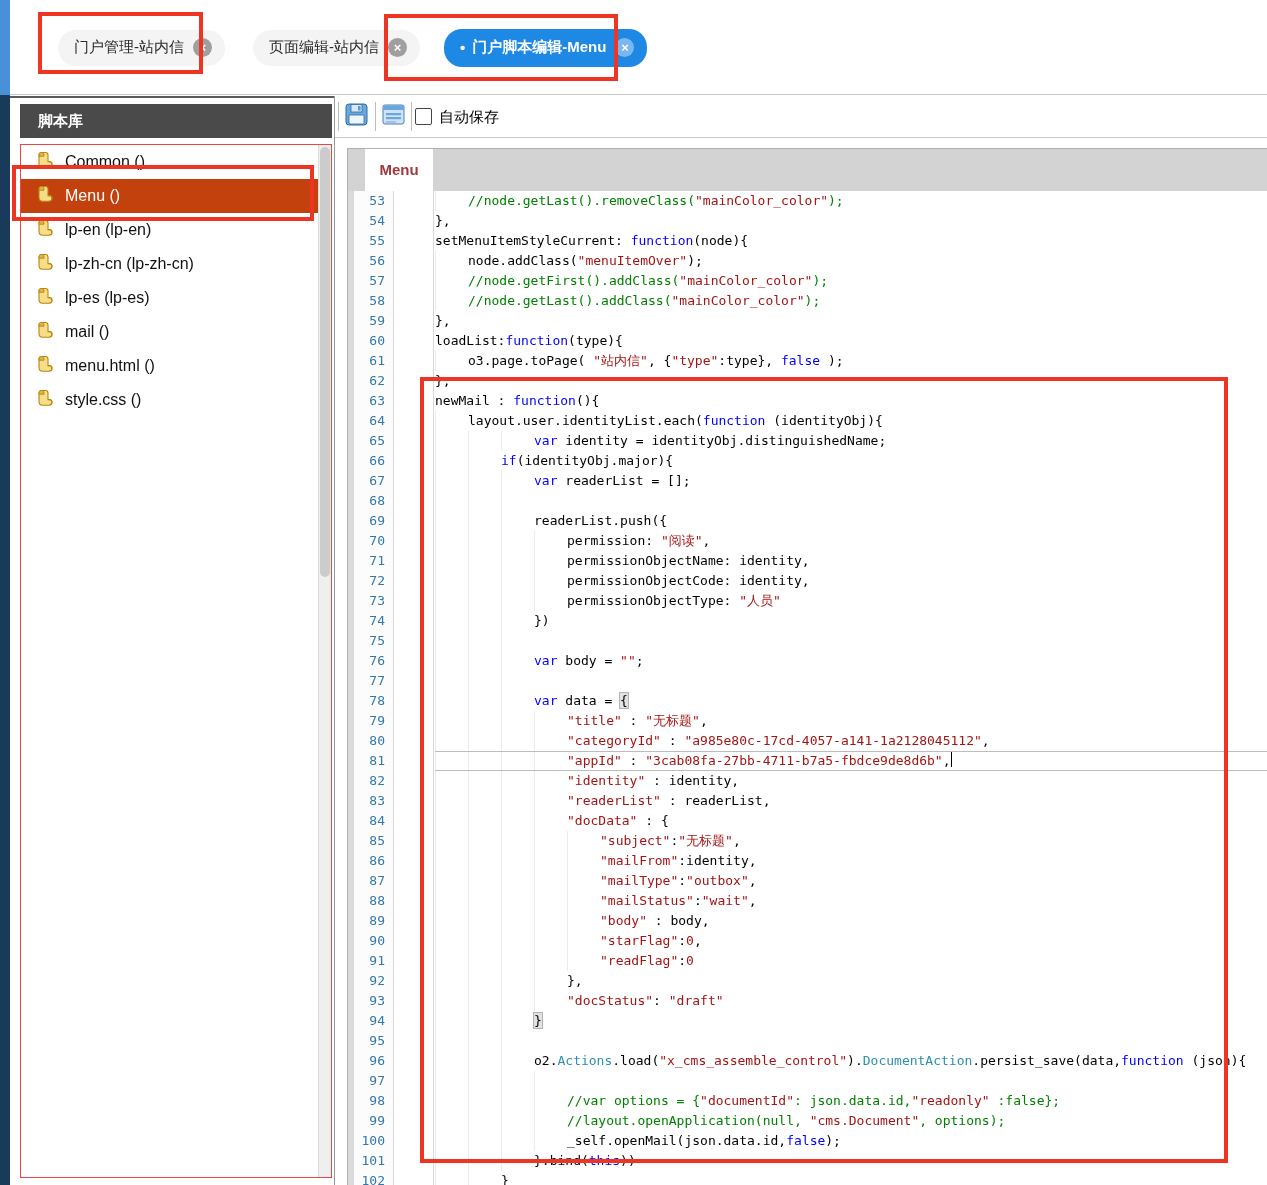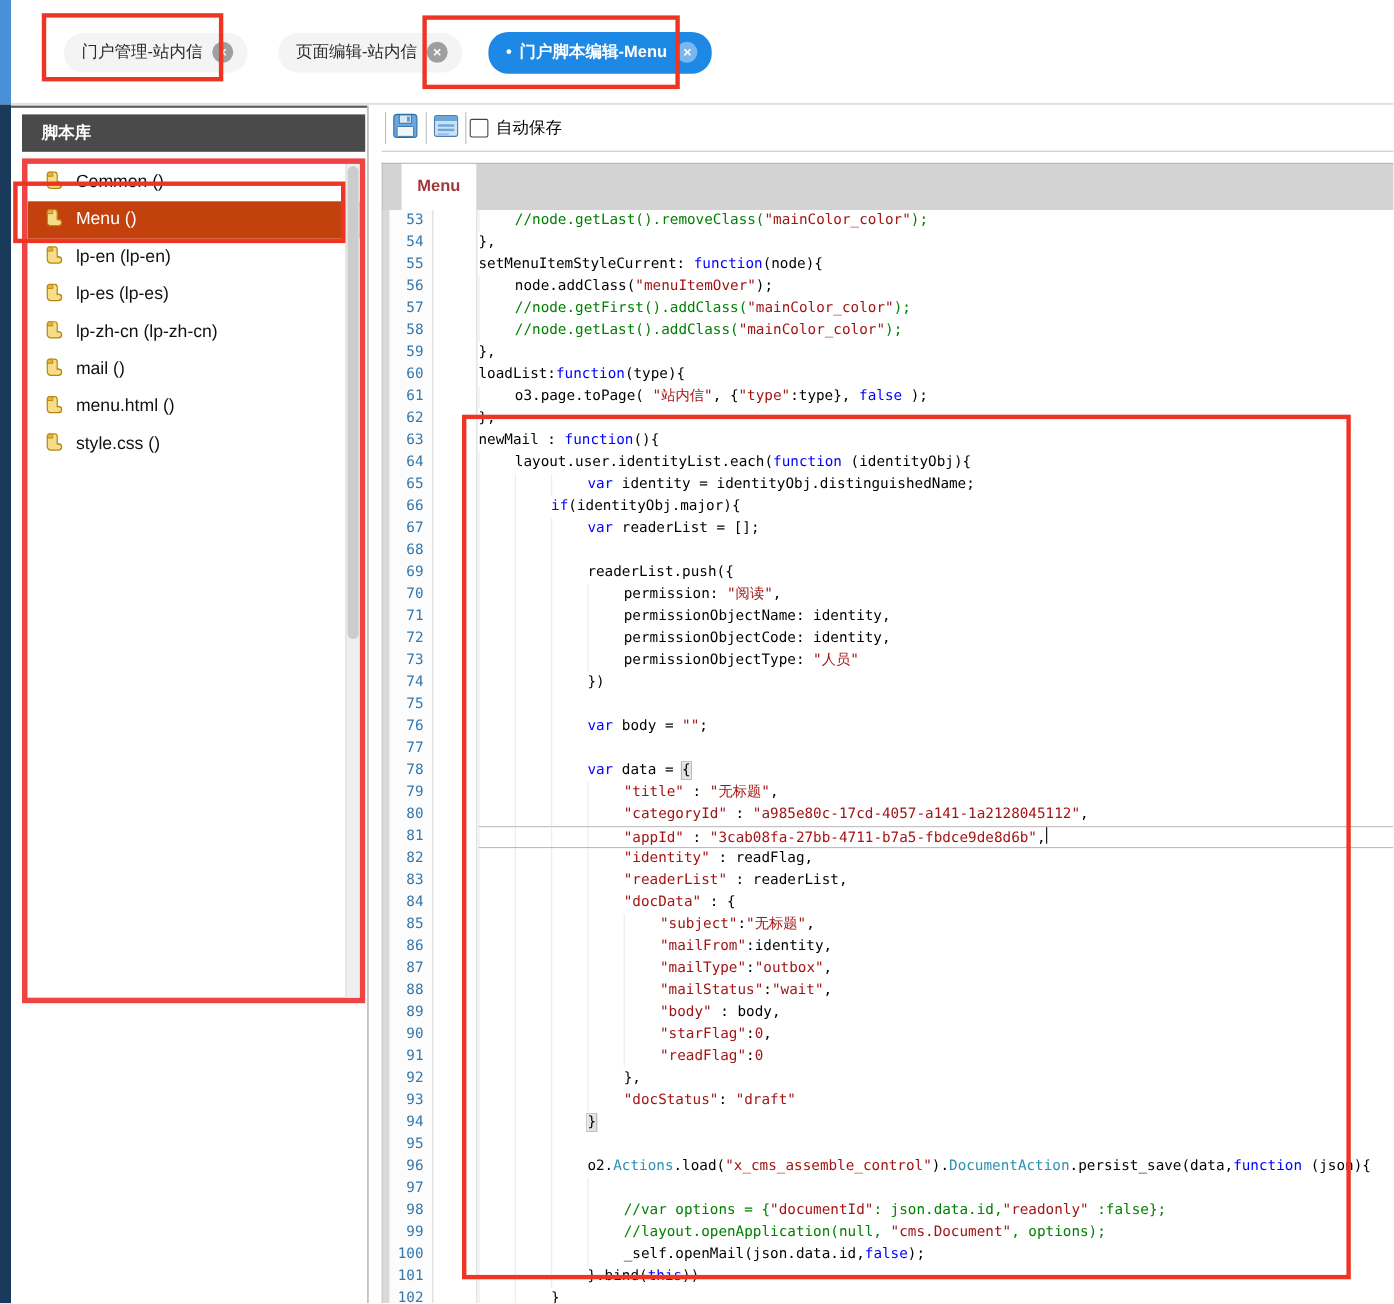--- a/index.html
+++ b/index.html
@@ -16,30 +16,30 @@
   #topbar-tabs { position:absolute; left:0; top:0; right:0; height:95px; display:flex; align-items:center; }
   .tab { display:flex; align-items:center; gap:9px; height:36px; padding:0 13px 0 16px; border-radius:18px; background:#f4f4f4; color:#2b2b2b; font-size:15px; white-space:nowrap; cursor:default; }
   .tab .close { width:19px; height:19px; border-radius:50%; background:#9f9f9f; color:#fff; font-size:13px; line-height:19px; text-align:center; font-weight:bold; }
   .tab.active { background:#1e88e5; color:#fff; font-weight:bold; height:38px; }
   .tab.active .close { background:rgba(255,255,255,0.40); }
   .tab .bullet { font-size:15px; margin-right:-2px; }
 
   
   #sidebar { position:absolute; left:10px; top:96px; width:324px; height:1089px; background:#fff; border-top:2px solid #5a5a5a; }
   #sidebar-header { margin:6px 2px 0 10px; height:34px; background:#4a4a4a; color:#fff; font-weight:bold; font-size:15px; line-height:34px; padding-left:18px; }
-  #script-list { position:relative; margin:6px 2px 0 10px; height:768px; border:5px solid #ef4444; background:#fff; overflow:hidden; }
+  #script-list { position:relative; margin:6px 2px 0 10px; height:1034px; border:1px solid #ef4444; background:#fff; overflow:hidden; }
   .sitem { display:flex; align-items:center; gap:10px; height:34px; padding-left:14px; font-size:16px; color:#101010; white-space:nowrap; }
   .sitem.selected { background:#425e88; color:#ffffff; }
   .sitem svg { flex:0 0 auto; }
   #list-scrollbar { position:absolute; right:0; top:0; bottom:0; width:13px; background:#efefef; border-left:1px solid #ddd; }
   #list-scroll-thumb { position:absolute; right:1px; top:2px; width:10px; height:430px; border-radius:5px; background:#cccccc; }
 
   
   #main { position:absolute; left:334px; top:96px; width:933px; height:1089px; background:#fff; border-left:1px solid #9a9a9a; }
-  #toolbar { position:absolute; left:12px; top:0; right:0; height:42px; background:#fff; border-bottom:1px solid #c6c6c6; }
+  #toolbar { position:absolute; left:0; top:0; right:0; height:42px; background:#fff; border-bottom:1px solid #c6c6c6; }
   .tdiv { position:absolute; top:6px; width:1px; height:29px; background:#bdbdbd; }
   .tbtn { position:absolute; top:6px; width:29px; height:29px; display:flex; align-items:center; justify-content:center; cursor:pointer; }
   #autosave-box { position:absolute; left:80px; top:12px; width:17px; height:17px; border:1px solid #444; background:#fff; border-radius:2px; cursor:pointer; }
   #autosave-label { position:absolute; left:104px; top:0; height:41px; line-height:41px; font-size:15px; color:#000; }
 
   
   #editor { position:absolute; left:12px; top:52px; right:0; bottom:0; border-top:1px solid #b0b0b0; border-left:1px solid #b0b0b0; background:#fff; }
   #editor-tabbar { position:absolute; left:0; top:0; right:0; height:42px; background:#d3d3d3; }
   #editor-tab { position:absolute; left:17px; top:0; width:68px; height:42px; background:#ffffff; color:#9e383c; font-weight:bold; font-size:15px; text-align:center; line-height:42px; cursor:pointer; }
   #code-area { position:absolute; left:0; top:42px; right:0; bottom:0; background:#fff; overflow:hidden;
@@ -115,29 +115,29 @@
                 <path d="M13 11.6 L14.4 11.6 C15.9 11.6 17 12.7 17 14.2 C17 15.5 16.1 16.6 14.8 16.6" fill="none" stroke="#b8860b" stroke-width="0.9"></path>
               </svg></span>
             <span>lp-en (lp-en)</span>
           </div>
           <div class="sitem">
             <span><svg width="20" height="20" viewBox="0 0 20 20">
                 <path d="M6.5 2.5 C4.8 2.5 4 3.6 4 5 L4 13.5 C4 15.6 5.4 17.2 7.5 17.2 L14 17.2 C15.9 17.2 17 15.9 17 14.2 C17 12.7 15.9 11.6 14.4 11.6 L13 11.6 L13 5 C13 3.6 12.2 2.5 10.5 2.5 Z" fill="#f6dd8a" stroke="#b8860b" stroke-width="1.1"></path>
                 <path d="M6.5 2.5 C8.2 2.5 9 3.6 9 5 L9 6.2 L4 6.2 L4 5 C4 3.6 4.8 2.5 6.5 2.5 Z" fill="#e2b34c" stroke="#b8860b" stroke-width="0.9"></path>
                 <path d="M13 11.6 L14.4 11.6 C15.9 11.6 17 12.7 17 14.2 C17 15.5 16.1 16.6 14.8 16.6" fill="none" stroke="#b8860b" stroke-width="0.9"></path>
               </svg></span>
+            <span>lp-zh-cn (lp-zh-cn)</span>
+          </div>
+          <div class="sitem">
+            <span><svg width="20" height="20" viewBox="0 0 20 20">
+                <path d="M6.5 2.5 C4.8 2.5 4 3.6 4 5 L4 13.5 C4 15.6 5.4 17.2 7.5 17.2 L14 17.2 C15.9 17.2 17 15.9 17 14.2 C17 12.7 15.9 11.6 14.4 11.6 L13 11.6 L13 5 C13 3.6 12.2 2.5 10.5 2.5 Z" fill="#f6dd8a" stroke="#b8860b" stroke-width="1.1"></path>
+                <path d="M6.5 2.5 C8.2 2.5 9 3.6 9 5 L9 6.2 L4 6.2 L4 5 C4 3.6 4.8 2.5 6.5 2.5 Z" fill="#e2b34c" stroke="#b8860b" stroke-width="0.9"></path>
+                <path d="M13 11.6 L14.4 11.6 C15.9 11.6 17 12.7 17 14.2 C17 15.5 16.1 16.6 14.8 16.6" fill="none" stroke="#b8860b" stroke-width="0.9"></path>
+              </svg></span>
             <span>lp-es (lp-es)</span>
-          </div>
-          <div class="sitem">
-            <span><svg width="20" height="20" viewBox="0 0 20 20">
-                <path d="M6.5 2.5 C4.8 2.5 4 3.6 4 5 L4 13.5 C4 15.6 5.4 17.2 7.5 17.2 L14 17.2 C15.9 17.2 17 15.9 17 14.2 C17 12.7 15.9 11.6 14.4 11.6 L13 11.6 L13 5 C13 3.6 12.2 2.5 10.5 2.5 Z" fill="#f6dd8a" stroke="#b8860b" stroke-width="1.1"></path>
-                <path d="M6.5 2.5 C8.2 2.5 9 3.6 9 5 L9 6.2 L4 6.2 L4 5 C4 3.6 4.8 2.5 6.5 2.5 Z" fill="#e2b34c" stroke="#b8860b" stroke-width="0.9"></path>
-                <path d="M13 11.6 L14.4 11.6 C15.9 11.6 17 12.7 17 14.2 C17 15.5 16.1 16.6 14.8 16.6" fill="none" stroke="#b8860b" stroke-width="0.9"></path>
-              </svg></span>
-            <span>lp-zh-cn (lp-zh-cn)</span>
           </div>
           <div class="sitem">
             <span><svg width="20" height="20" viewBox="0 0 20 20">
                 <path d="M6.5 2.5 C4.8 2.5 4 3.6 4 5 L4 13.5 C4 15.6 5.4 17.2 7.5 17.2 L14 17.2 C15.9 17.2 17 15.9 17 14.2 C17 12.7 15.9 11.6 14.4 11.6 L13 11.6 L13 5 C13 3.6 12.2 2.5 10.5 2.5 Z" fill="#f6dd8a" stroke="#b8860b" stroke-width="1.1"></path>
                 <path d="M6.5 2.5 C8.2 2.5 9 3.6 9 5 L9 6.2 L4 6.2 L4 5 C4 3.6 4.8 2.5 6.5 2.5 Z" fill="#e2b34c" stroke="#b8860b" stroke-width="0.9"></path>
                 <path d="M13 11.6 L14.4 11.6 C15.9 11.6 17 12.7 17 14.2 C17 15.5 16.1 16.6 14.8 16.6" fill="none" stroke="#b8860b" stroke-width="0.9"></path>
               </svg></span>
             <span>mail ()</span>
           </div>
           <div class="sitem">
@@ -274,21 +274,21 @@
             <div class="cline"><span class="g"></span><span class="g"></span><span class="g"></span><span class="g"></span><span class="seg-d" style="color: rgb(0, 0, 0);">permissionObjectCode: identity,</span></div>
             <div class="cline"><span class="g"></span><span class="g"></span><span class="g"></span><span class="g"></span><span class="seg-d" style="color: rgb(0, 0, 0);">permissionObjectType: </span><span class="seg-s" style="color: rgb(163, 21, 21);">"人员"</span></div>
             <div class="cline"><span class="g"></span><span class="g"></span><span class="g"></span><span class="seg-d" style="color: rgb(0, 0, 0);">})</span></div>
             <div class="cline"><span class="g"></span><span class="g"></span><span class="g"></span></div>
             <div class="cline"><span class="g"></span><span class="g"></span><span class="g"></span><span class="seg-k" style="color: rgb(0, 0, 255);">var</span><span class="seg-d" style="color: rgb(0, 0, 0);"> body = </span><span class="seg-s" style="color: rgb(163, 21, 21);">""</span><span class="seg-d" style="color: rgb(0, 0, 0);">;</span></div>
             <div class="cline"><span class="g"></span><span class="g"></span><span class="g"></span></div>
             <div class="cline"><span class="g"></span><span class="g"></span><span class="g"></span><span class="seg-k" style="color: rgb(0, 0, 255);">var</span><span class="seg-d" style="color: rgb(0, 0, 0);"> data = </span><span class="seg-b" style="color: rgb(0, 0, 0);">{</span></div>
             <div class="cline"><span class="g"></span><span class="g"></span><span class="g"></span><span class="g"></span><span class="seg-s" style="color: rgb(163, 21, 21);">"title"</span><span class="seg-d" style="color: rgb(0, 0, 0);"> : </span><span class="seg-s" style="color: rgb(163, 21, 21);">"无标题"</span><span class="seg-d" style="color: rgb(0, 0, 0);">,</span></div>
             <div class="cline"><span class="g"></span><span class="g"></span><span class="g"></span><span class="g"></span><span class="seg-s" style="color: rgb(163, 21, 21);">"categoryId"</span><span class="seg-d" style="color: rgb(0, 0, 0);"> : </span><span class="seg-s" style="color: rgb(163, 21, 21);">"a985e80c-17cd-4057-a141-1a2128045112"</span><span class="seg-d" style="color: rgb(0, 0, 0);">,</span></div>
             <div class="cline cur"><span class="g"></span><span class="g"></span><span class="g"></span><span class="g"></span><span class="seg-s" style="color: rgb(163, 21, 21);">"appId"</span><span class="seg-d" style="color: rgb(0, 0, 0);"> : </span><span class="seg-s" style="color: rgb(163, 21, 21);">"3cab08fa-27bb-4711-b7a5-fbdce9de8d6b"</span><span class="seg-d" style="color: rgb(0, 0, 0);">,</span><span class="caret"></span></div>
-            <div class="cline"><span class="g"></span><span class="g"></span><span class="g"></span><span class="g"></span><span class="seg-s" style="color: rgb(163, 21, 21);">"identity"</span><span class="seg-d" style="color: rgb(0, 0, 0);"> : readFlag,</span></div>
+            <div class="cline"><span class="g"></span><span class="g"></span><span class="g"></span><span class="g"></span><span class="seg-s" style="color: rgb(163, 21, 21);">"identity"</span><span class="seg-d" style="color: rgb(0, 0, 0);"> : identity,</span></div>
             <div class="cline"><span class="g"></span><span class="g"></span><span class="g"></span><span class="g"></span><span class="seg-s" style="color: rgb(163, 21, 21);">"readerList"</span><span class="seg-d" style="color: rgb(0, 0, 0);"> : readerList,</span></div>
             <div class="cline"><span class="g"></span><span class="g"></span><span class="g"></span><span class="g"></span><span class="seg-s" style="color: rgb(163, 21, 21);">"docData"</span><span class="seg-d" style="color: rgb(0, 0, 0);"> : {</span></div>
             <div class="cline"><span class="g"></span><span class="g"></span><span class="g"></span><span class="g"></span><span class="g"></span><span class="seg-s" style="color: rgb(163, 21, 21);">"subject"</span><span class="seg-d" style="color: rgb(0, 0, 0);">:</span><span class="seg-s" style="color: rgb(163, 21, 21);">"无标题"</span><span class="seg-d" style="color: rgb(0, 0, 0);">,</span></div>
             <div class="cline"><span class="g"></span><span class="g"></span><span class="g"></span><span class="g"></span><span class="g"></span><span class="seg-s" style="color: rgb(163, 21, 21);">"mailFrom"</span><span class="seg-d" style="color: rgb(0, 0, 0);">:identity,</span></div>
             <div class="cline"><span class="g"></span><span class="g"></span><span class="g"></span><span class="g"></span><span class="g"></span><span class="seg-s" style="color: rgb(163, 21, 21);">"mailType"</span><span class="seg-d" style="color: rgb(0, 0, 0);">:</span><span class="seg-s" style="color: rgb(163, 21, 21);">"outbox"</span><span class="seg-d" style="color: rgb(0, 0, 0);">,</span></div>
             <div class="cline"><span class="g"></span><span class="g"></span><span class="g"></span><span class="g"></span><span class="g"></span><span class="seg-s" style="color: rgb(163, 21, 21);">"mailStatus"</span><span class="seg-d" style="color: rgb(0, 0, 0);">:</span><span class="seg-s" style="color: rgb(163, 21, 21);">"wait"</span><span class="seg-d" style="color: rgb(0, 0, 0);">,</span></div>
             <div class="cline"><span class="g"></span><span class="g"></span><span class="g"></span><span class="g"></span><span class="g"></span><span class="seg-s" style="color: rgb(163, 21, 21);">"body"</span><span class="seg-d" style="color: rgb(0, 0, 0);"> : body,</span></div>
             <div class="cline"><span class="g"></span><span class="g"></span><span class="g"></span><span class="g"></span><span class="g"></span><span class="seg-s" style="color: rgb(163, 21, 21);">"starFlag"</span><span class="seg-d" style="color: rgb(0, 0, 0);">:</span><span class="seg-n" style="color: rgb(163, 21, 21);">0</span><span class="seg-d" style="color: rgb(0, 0, 0);">,</span></div>
             <div class="cline"><span class="g"></span><span class="g"></span><span class="g"></span><span class="g"></span><span class="g"></span><span class="seg-s" style="color: rgb(163, 21, 21);">"readFlag"</span><span class="seg-d" style="color: rgb(0, 0, 0);">:</span><span class="seg-n" style="color: rgb(163, 21, 21);">0</span></div>
             <div class="cline"><span class="g"></span><span class="g"></span><span class="g"></span><span class="g"></span><span class="seg-d" style="color: rgb(0, 0, 0);">},</span></div>

